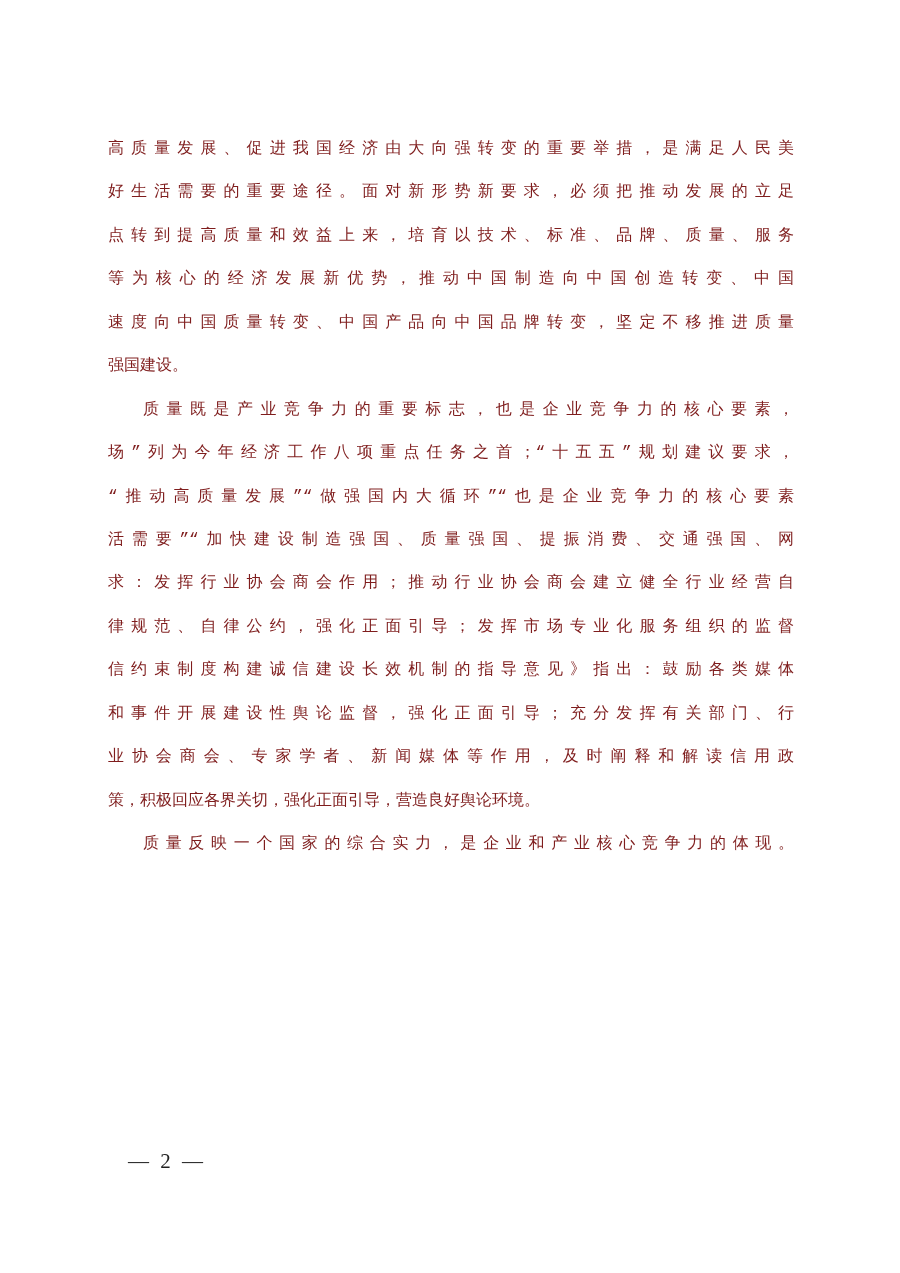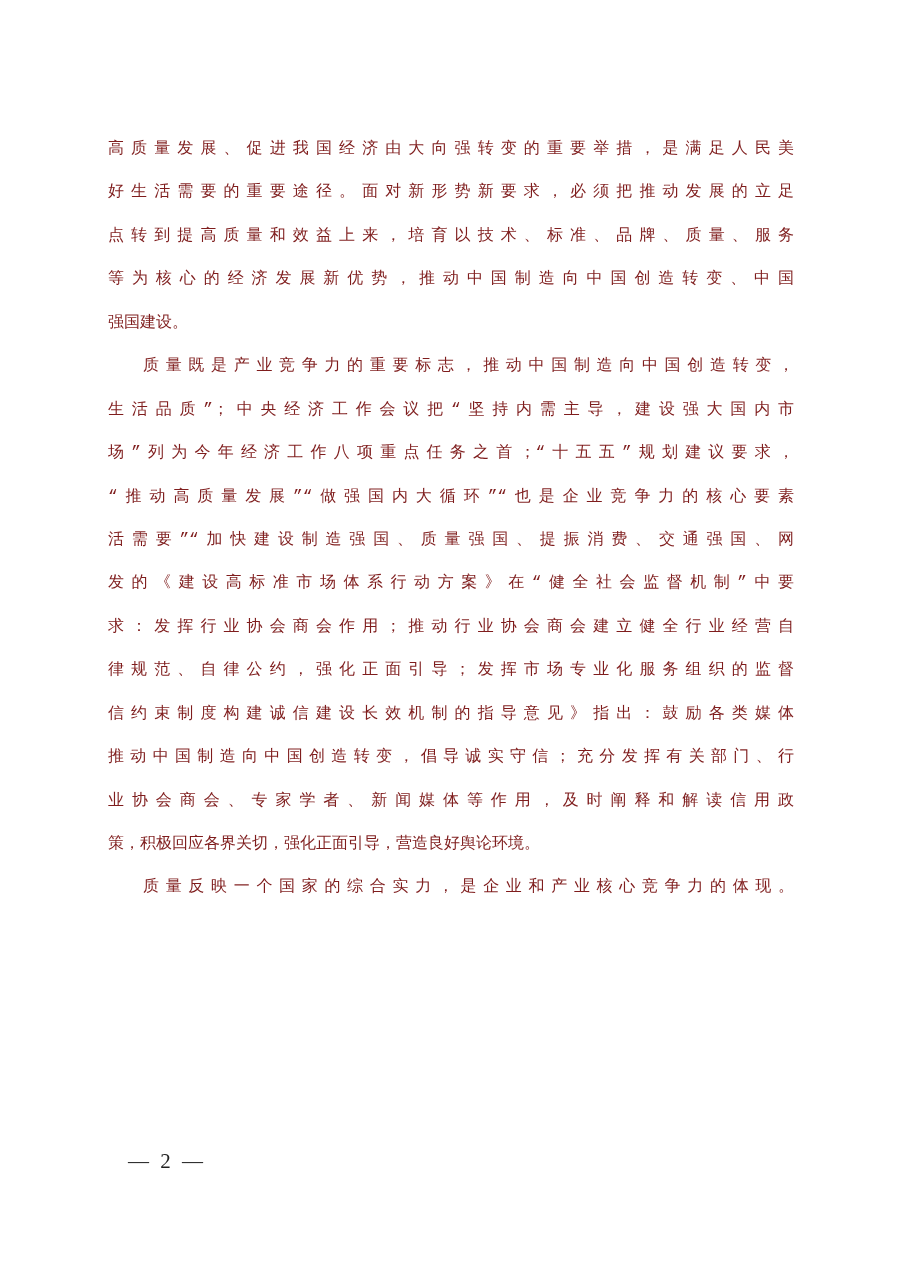--- a/index.html
+++ b/index.html
@@ -52,29 +52,28 @@
 </style>
 </head>
 <body>
 
 <div class="page">
   <div class="text-block" id="textBlock">
       <div class="line">高质量发展、促进我国经济由大向强转变的重要举措，是满足人民美</div>
       <div class="line">好生活需要的重要途径。面对新形势新要求，必须把推动发展的立足</div>
       <div class="line">点转到提高质量和效益上来，培育以技术、标准、品牌、质量、服务</div>
       <div class="line">等为核心的经济发展新优势，推动中国制造向中国创造转变、中国</div>
+      <div class="line">速度向中国质量转变、中国产品向中国品牌转变，坚定不移推进质量</div>
       <div class="line para-end">强国建设。</div>
-      <div class="line first-indent">质量既是产业竞争力的重要标志，推动中国制造向中国创造转变，</div>
-      <div class="line">生活品质”；中央经济工作会议把“坚持内需主导，建设强大国内市</div>
+      <div class="line first-indent">质量既是产业竞争力的重要标志，也是企业竞争力的核心要素，</div>
       <div class="line">场”列为今年经济工作八项重点任务之首；“十五五”规划建议要求，</div>
       <div class="line">“推动高质量发展”“做强国内大循环”“也是企业竞争力的核心要素</div>
       <div class="line">活需要”“加快建设制造强国、质量强国、提振消费、交通强国、网</div>
-      <div class="line">发的《建设高标准市场体系行动方案》在“健全社会监督机制”中要</div>
       <div class="line">求：发挥行业协会商会作用；推动行业协会商会建立健全行业经营自</div>
       <div class="line">律规范、自律公约，强化正面引导；发挥市场专业化服务组织的监督</div>
       <div class="line">信约束制度构建诚信建设长效机制的指导意见》指出：鼓励各类媒体</div>
-      <div class="line">推动中国制造向中国创造转变，倡导诚实守信；充分发挥有关部门、行</div>
+      <div class="line">和事件开展建设性舆论监督，强化正面引导；充分发挥有关部门、行</div>
       <div class="line">业协会商会、专家学者、新闻媒体等作用，及时阐释和解读信用政</div>
       <div class="line para-end">策，积极回应各界关切，强化正面引导，营造良好舆论环境。</div>
       <div class="line first-indent">质量反映一个国家的综合实力，是企业和产业核心竞争力的体现。</div>
     </div>
   <div class="footer">— 2 —</div>
 </div>
 
 </body></html>

